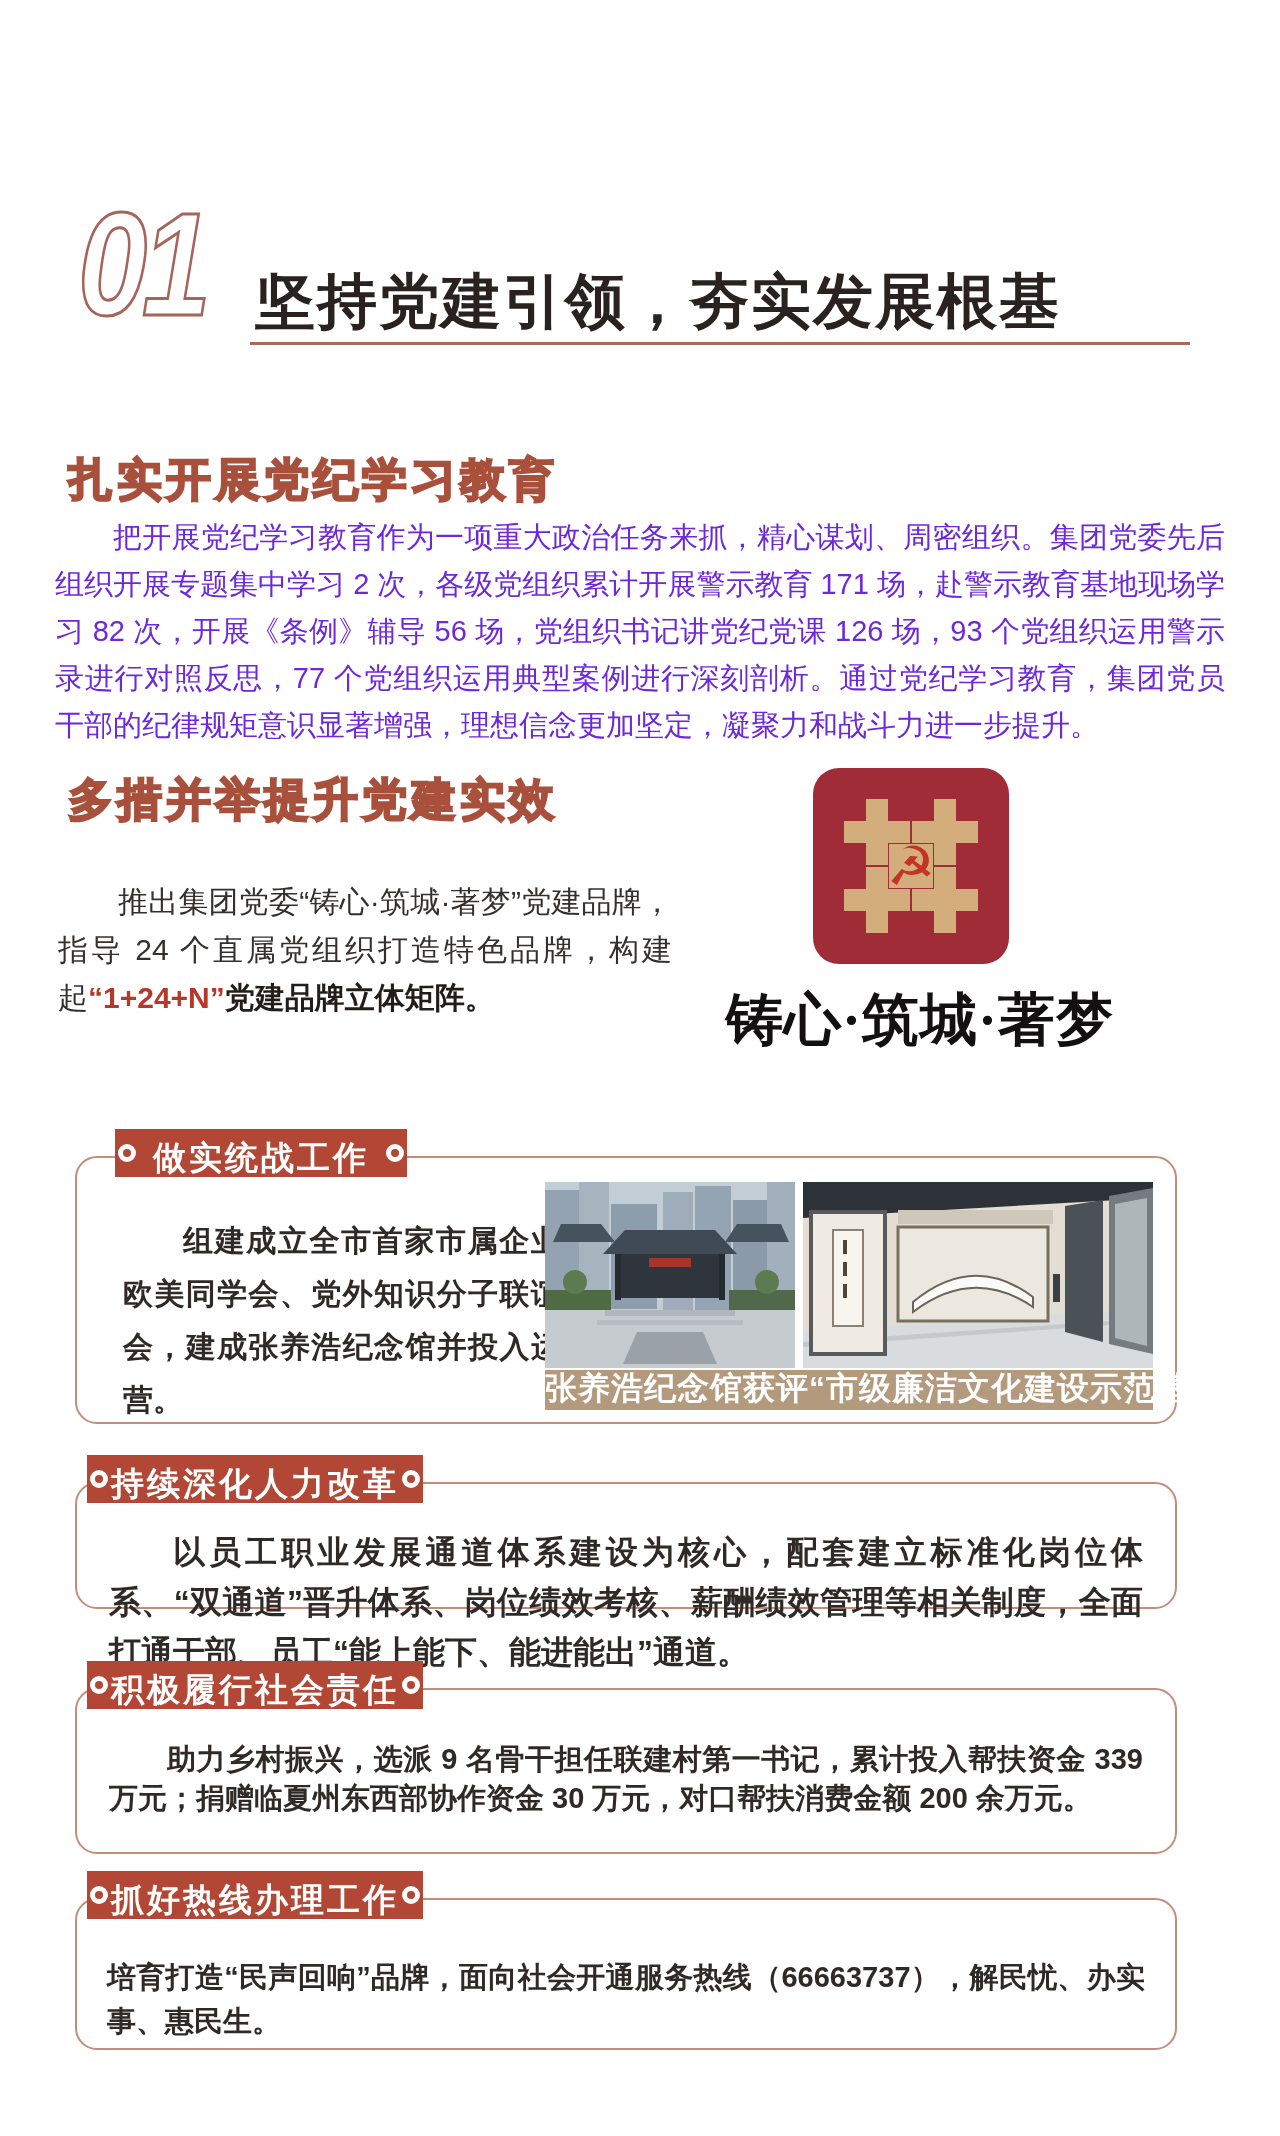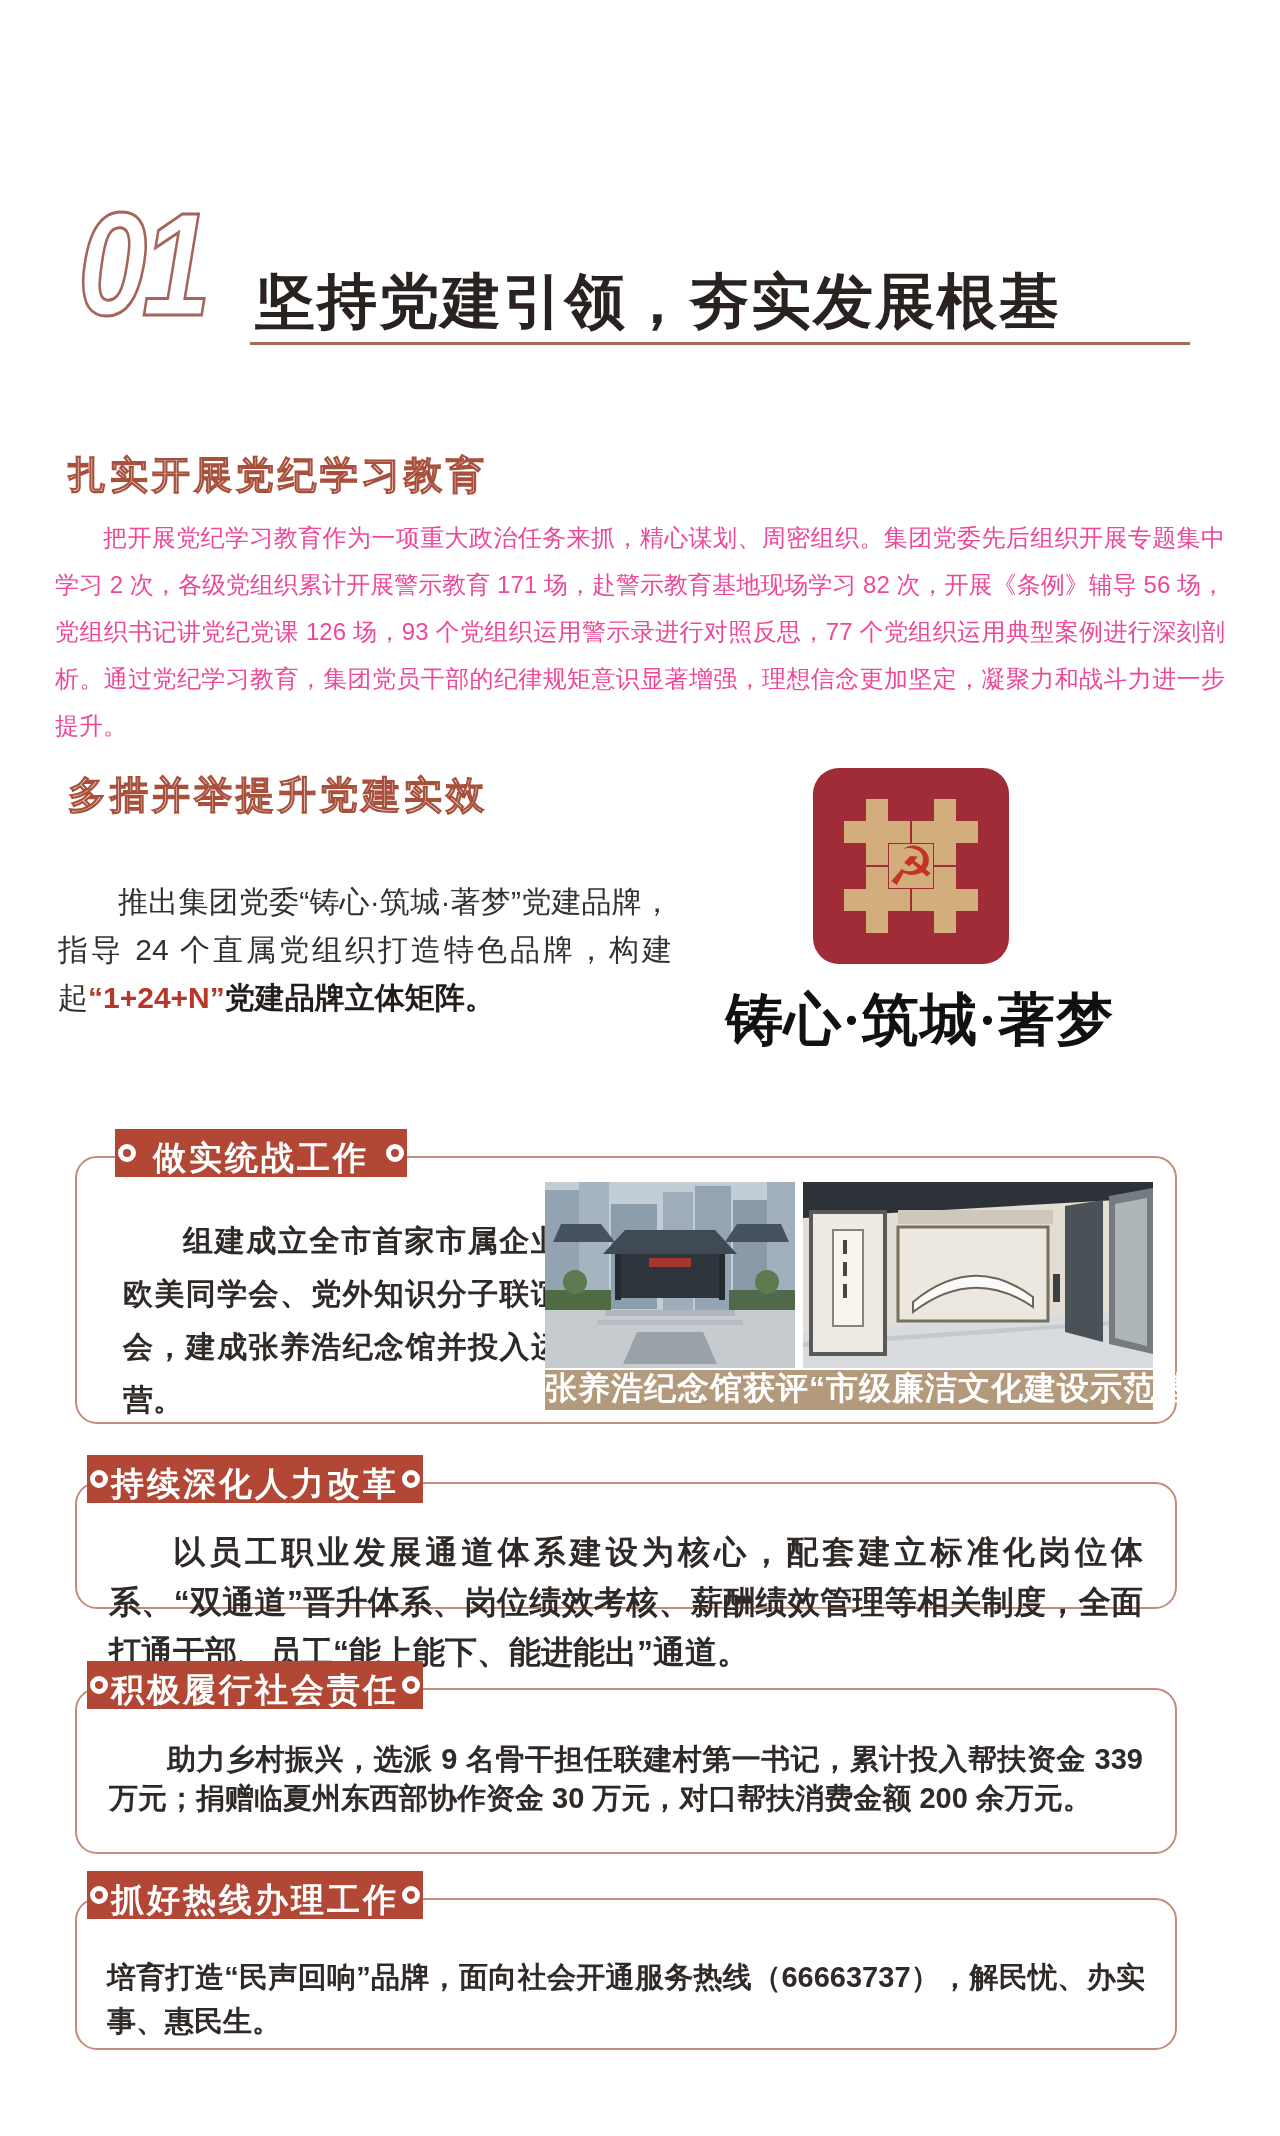--- a/index.html
+++ b/index.html
@@ -17,29 +17,29 @@
   .chapter-title{
     position:absolute;left:255px;top:262px;margin:0;
     font-size:60px;font-weight:800;color:#2a2220;letter-spacing:2px;white-space:nowrap;
   }
   .title-rule{
     position:absolute;left:250px;top:342px;width:940px;height:3px;background:#a76a5c;
   }
   
   .outline-heading{
     position:absolute;margin:0;white-space:nowrap;
-    font-size:38px;font-weight:400;letter-spacing:4px;
+    font-size:45px;font-weight:700;letter-spacing:4px;
     color:#ffffff;-webkit-text-stroke:2.2px #a8503c;
   }
   .heading-discipline{left:68px;top:450px;}
   .heading-brand{left:68px;top:770px;}
   
   .para-discipline{
     position:absolute;left:55px;top:514px;width:1170px;margin:0;
-    font-size:24px;line-height:47px;text-align:justify;text-indent:2em;color:#ec4899;
+    font-size:29px;line-height:47px;text-align:justify;text-indent:2em;color:#6d28d9;
   }
   .para-brand{
     position:absolute;left:58px;top:878px;width:614px;margin:0;
     font-size:30px;line-height:48px;text-indent:2em;color:#33302e;text-align:justify;
   }
   .red-bold{color:#b5392a;font-weight:800;}
   .black-bold{color:#221d1b;font-weight:800;}
   
   .brand-logo{position:absolute;left:813px;top:768px;width:196px;height:196px;}
   .brand-title{

